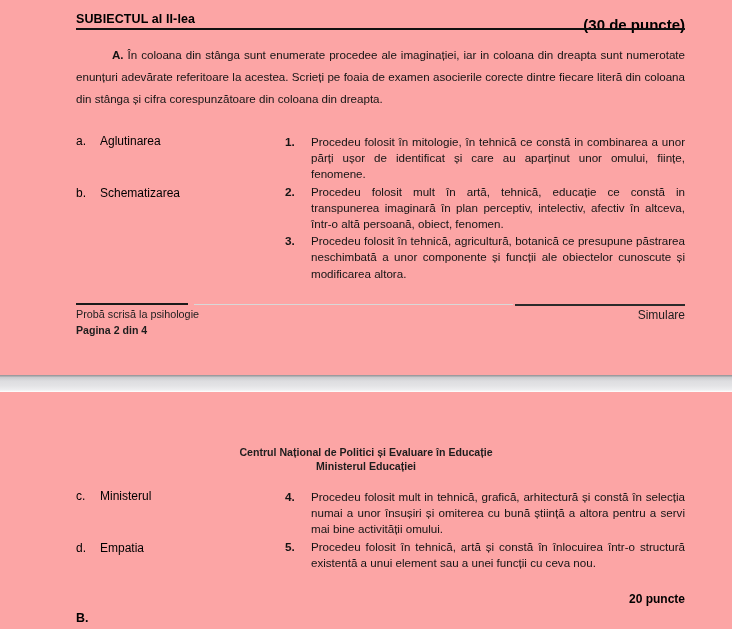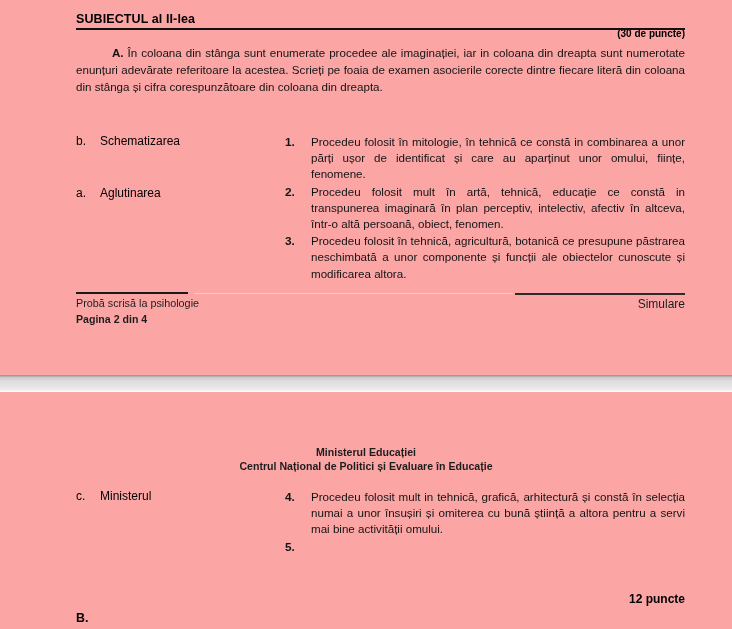--- a/index.html
+++ b/index.html
@@ -56,42 +56,42 @@
     left: 0;
     top: 0;
     font-size: 12.5px;
     font-weight: bold;
     letter-spacing: 0.1px;
     white-space: nowrap;
   }
   .subject-points {
     position: absolute;
     right: 0;
-    top: 16px;
-    font-size: 10px;
+    top: 4px;
+    font-size: 15px;
     font-weight: bold;
     white-space: nowrap;
   }
   .subject-rule {
     position: absolute;
     left: 0;
     right: 0;
     top: 16px;
     height: 2px;
     background: #111111;
   }
 
   
   .intro {
     position: absolute;
     left: 76px;
     top: 44px;
     width: 609px;
     font-size: 11.6px;
-    line-height: 17px;
+    line-height: 22px;
     text-align: justify;
     text-indent: 36px;
     color: #141414;
   }
   .intro b { font-weight: bold; }
 
   
   .col-left {
     position: absolute;
     left: 76px;
@@ -138,21 +138,21 @@
   #list-left-bottom { top: 489px; }
   #list-right-bottom { top: 489px; }
 
   
   .footer {
     position: absolute;
     left: 76px;
     width: 609px;
     height: 34px;
   }
-  #footer-two { top: 292px; }
+  #footer-two { top: 303px; }
   .footer-rule-left {
     position: absolute;
     left: 0;
     top: 0;
     width: 112px;
     height: 2px;
     background: #1a1a1a;
   }
   .footer-rule-right {
     position: absolute;
@@ -237,24 +237,24 @@
     <div class="subject-points">(30 de puncte)</div>
     <div class="subject-rule"></div>
   </div>
 
   <div class="intro">
     <b>A.</b><span> În coloana din stânga sunt enumerate procedee ale imaginației, iar in coloana din dreapta sunt numerotate enunțuri adevărate referitoare la acestea. Scrieți pe foaia de examen asocierile corecte dintre fiecare literă din coloana din stânga și cifra corespunzătoare din coloana din dreapta.</span>
   </div>
 
   <div class="col-left" id="list-left-top">
     <div class="letter-item">
+      <span class="marker">a.</span><span class="label">Aglutinarea</span>
+    </div>
+    <div class="letter-item">
       <span class="marker">b.</span><span class="label">Schematizarea</span>
-    </div>
-    <div class="letter-item">
-      <span class="marker">a.</span><span class="label">Aglutinarea</span>
     </div>
   </div>
 
   <div class="col-right" id="list-right-top">
     <div class="num-item">
       <span class="marker">1.</span>
       <span>Procedeu folosit în mitologie, în tehnică ce constă in combinarea a unor părți ușor de identificat și care au aparținut unor omului, ființe, fenomene.</span>
     </div>
     <div class="num-item">
       <span class="marker">2.</span>
@@ -274,36 +274,40 @@
     <div class="footer-right">Simulare</div>
     <div class="footer-center">Pagina 2 din 4</div>
   </div>
 
 </div>
 
 <div class="page-gap"></div>
 
 <div class="sheet" id="page-three">
   <div class="ministry">
+    <div>Centrul Național de Politici și Evaluare în Educație</div>
     <div>Ministerul Educației</div>
-    <div>Centrul Național de Politici și Evaluare în Educație</div>
   </div>
 </div>
 
 <div class="col-left" id="list-left-bottom">
   <div class="letter-item">
     <span class="marker">c.</span><span class="label">Ministerul</span>
+  </div>
+  <div class="letter-item">
+    <span class="marker">d.</span><span class="label">Empatia</span>
   </div>
 </div>
 
 <div class="col-right" id="list-right-bottom">
   <div class="num-item">
     <span class="marker">4.</span>
     <span>Procedeu folosit mult in tehnică, grafică, arhitectură și constă în selecția numai a unor însușiri și omiterea cu bună știință a altora pentru a servi mai bine activității omului.</span>
   </div>
   <div class="num-item">
     <span class="marker">5.</span>
+    <span>Procedeu folosit în tehnică, artă și constă în înlocuirea într-o structură existentă a unui element sau a unei funcții cu ceva nou.</span>
   </div>
 </div>
 
-<div class="points-note">12 puncte</div>
+<div class="points-note">20 puncte</div>
 
 <div class="section-b">B.</div>
 
 </body></html>

